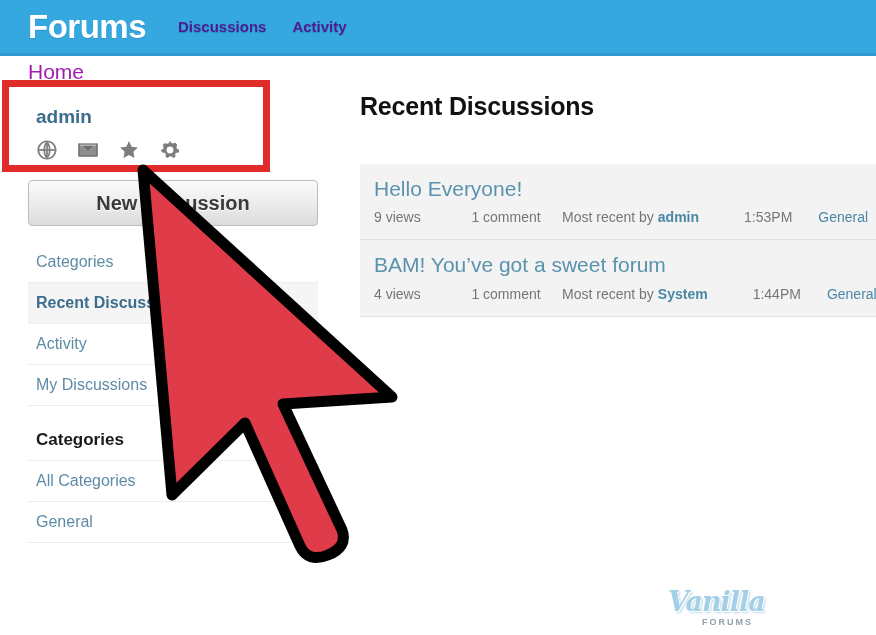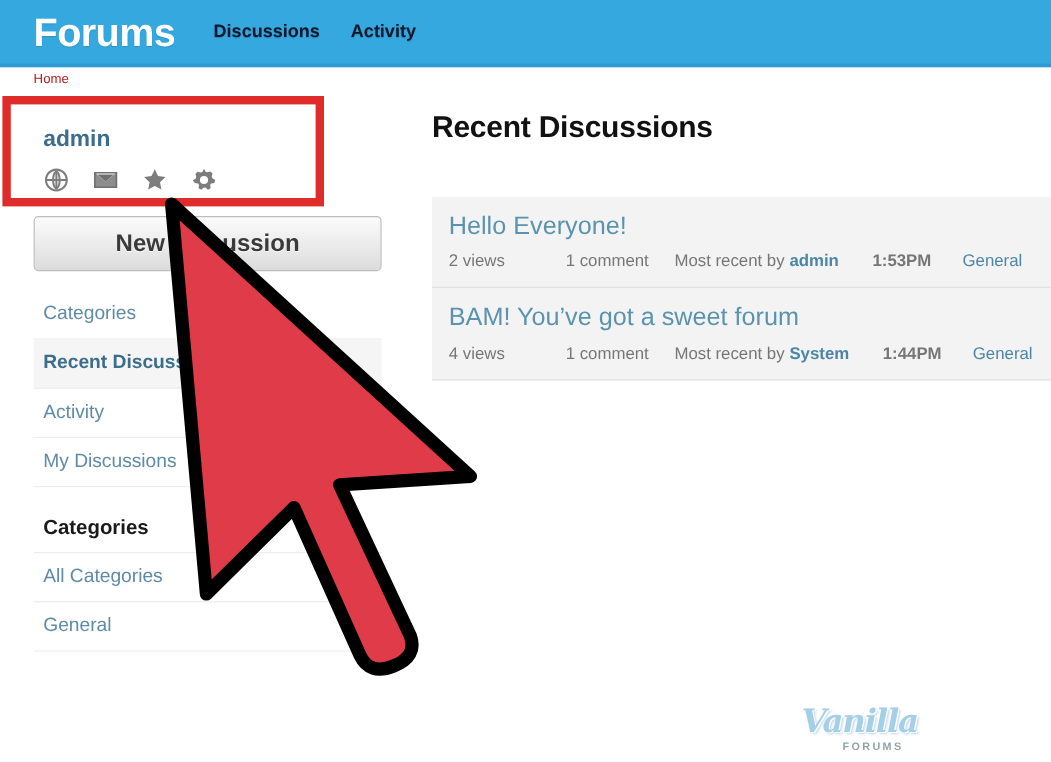--- a/index.html
+++ b/index.html
@@ -37,35 +37,35 @@
   #brand {
     color: #ffffff;
     font-size: 33px;
     font-weight: bold;
     letter-spacing: -0.5px;
     margin-left: 28px;
     text-shadow: 0 1px 1px rgba(0,0,0,0.12);
     line-height: 1;
   }
   .navlink {
-    color: #0f172a;
+    color: #4c1d95;
     font-size: 15px;
     font-weight: bold;
     margin-left: 26px;
     text-shadow: 0 1px 1px rgba(0,0,0,0.18);
     white-space: nowrap;
   }
   #nav-first { margin-left: 32px; }
 
   
   #breadcrumb {
     position: absolute;
     left: 28px; top: 60px;
-    font-size: 11px;
-    color: #b91c1c;
+    font-size: 21px;
+    color: #a21caf;
   }
 
   
   #sidebar {
     position: absolute;
     left: 28px; top: 96px;
     width: 262px;
   }
   #user-block {
     padding: 10px 0 6px 8px;
@@ -174,21 +174,21 @@
     white-space: nowrap;
   }
   .meta-views { width: 76px; }
   .meta-comments { width: 112px; text-align: center; }
   .meta-recent { }
   .meta-author {
     color: #4b87a5;
     font-weight: bold;
     margin-left: 4px;
   }
-  .meta-time { margin-left: 28px; font-weight: bold; }
+  .meta-time { margin-left: 45px; }
   .meta-cat {
     margin-left: 26px;
     color: #4b87a5;
   }
 
   
   #annot-box {
     position: absolute;
     left: 2px; top: 80px;
     width: 268px; height: 92px;
@@ -313,21 +313,21 @@
   </div>
 
   <div id="main">
     <div id="main-title">Recent Discussions</div>
 
     <div id="discussion-list">
 
       <div class="disc-row">
         <div class="disc-title">Hello Everyone!</div>
         <div class="disc-meta">
-          <span class="meta-views">2 views</span>
+          <span class="meta-views">9 views</span>
           <span class="meta-comments">1 comment</span>
           <span class="meta-recent">Most recent by</span>
           <span class="meta-author">admin</span>
           <span class="meta-time">1:53PM</span>
           <span class="meta-cat">General</span>
         </div>
       </div>
 
       <div class="disc-row">
         <div class="disc-title">BAM! You’ve got a sweet forum</div>

